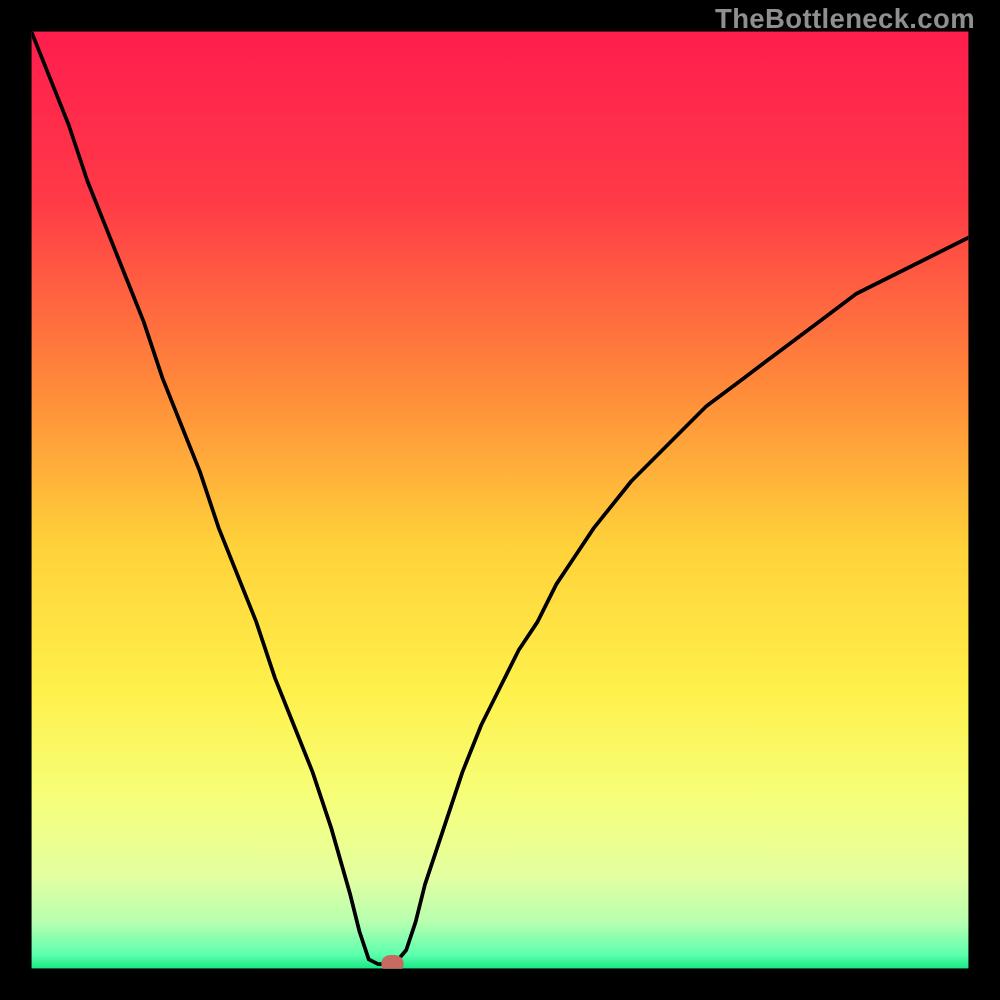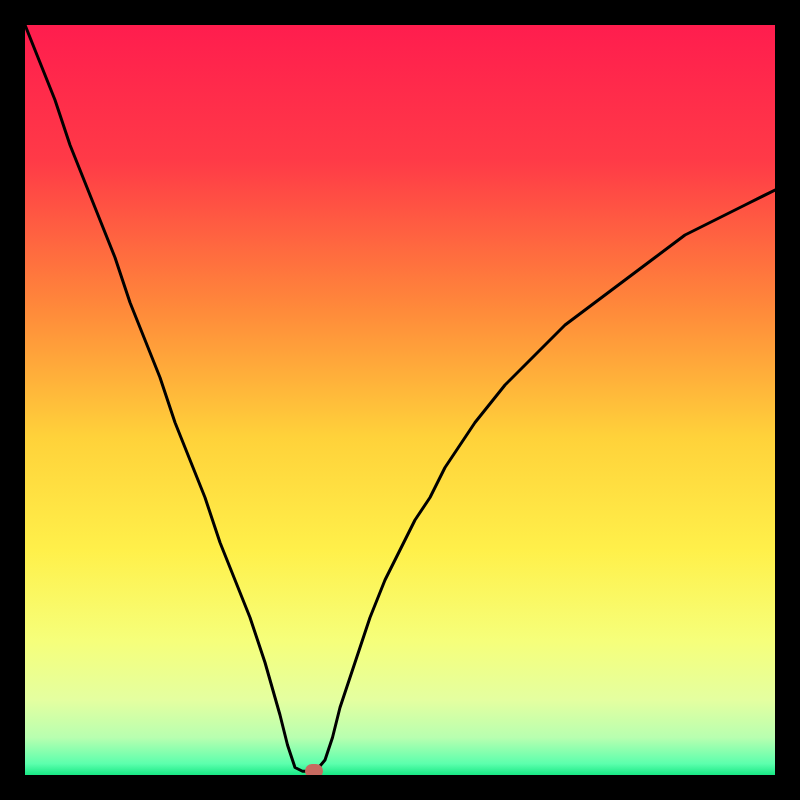--- a/index.html
+++ b/index.html
@@ -62,20 +62,21 @@
     font-size: 22px;
     font-weight: 600;
     color: #8f8f8f;
     letter-spacing: 0.3px;
   }
 </style>
 </head>
 <body>
 
 <div class="frame">
+  <div class="watermark">TheBottleneck.com</div>
   <div class="plot">
     <svg class="gradient" viewBox="0 0 100 100" preserveAspectRatio="none">
       <defs>
         <linearGradient id="bg-grad" x1="0" y1="0" x2="0" y2="1">
             <stop offset="0%" stop-color="#ff1d4e"></stop>
             <stop offset="18%" stop-color="#ff3a47"></stop>
             <stop offset="38%" stop-color="#ff8a3a"></stop>
             <stop offset="55.00000000000001%" stop-color="#ffd23a"></stop>
             <stop offset="70%" stop-color="#fff04a"></stop>
             <stop offset="82%" stop-color="#f6ff7a"></stop>

